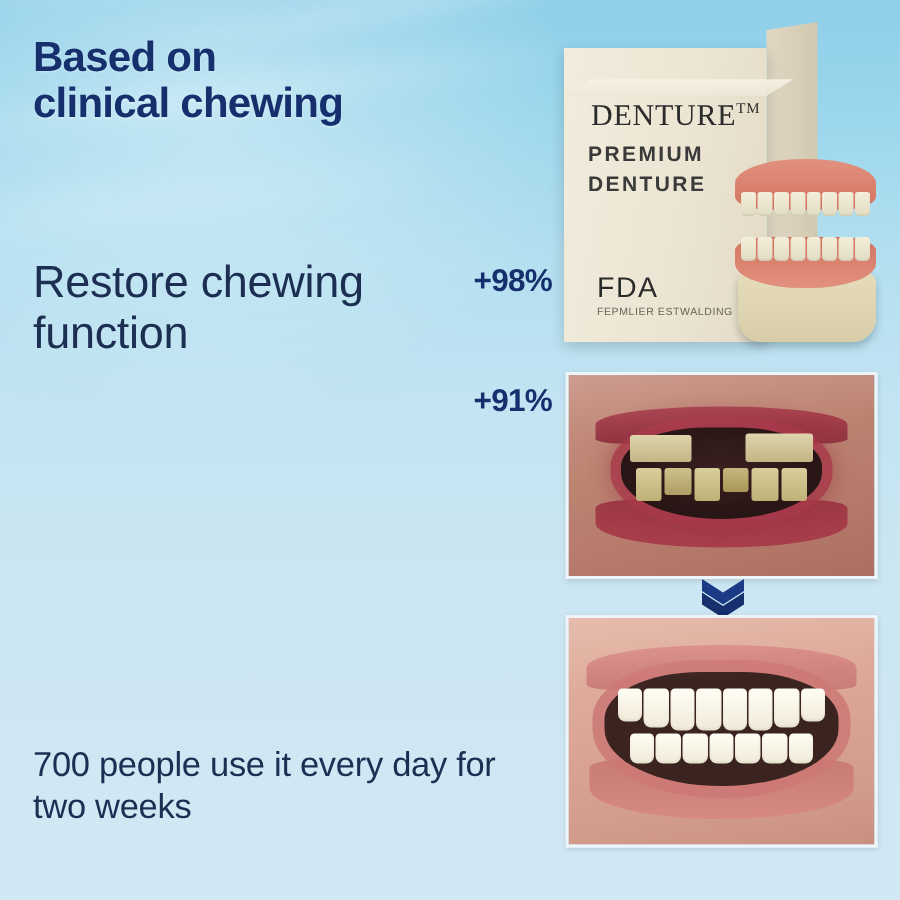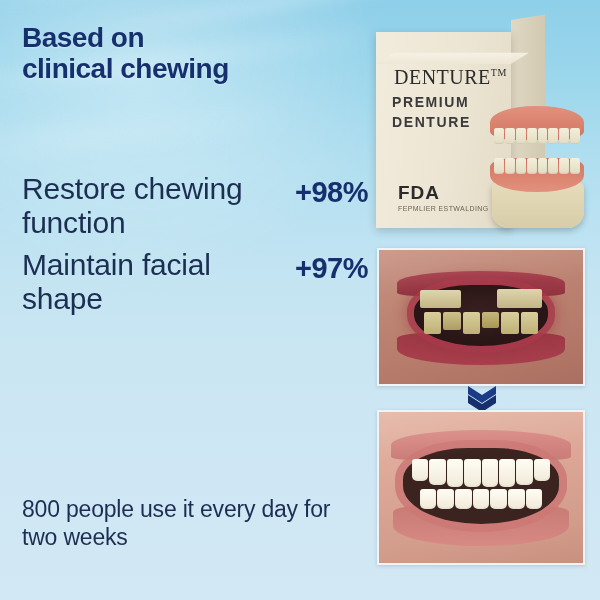--- a/index.html
+++ b/index.html
@@ -60,21 +60,21 @@
   .benefit { position:relative; min-height:76px; }
   .b-text {
     width:250px;
     color:#1c2e52;
     font-size:30px; line-height:1.14;
     letter-spacing:-0.2px;
   }
   .b-pct {
     position:absolute; right:0; top:4px;
     color:#16306e;
-    font-size:29px; font-weight:bold;
+    font-size:21px; font-weight:bold;
     letter-spacing:-0.5px;
     white-space:nowrap;
   }
   .benefit-2 .b-pct { top:4px; }
   .benefit-3 .b-pct { top:8px; }
 
   
   #opinion-banner {
     position:absolute; left:10px; top:443px;
     width:262px; height:35px;
@@ -117,21 +117,21 @@
   }
   .brand sup { font-size:10px; vertical-align:super; }
   .sub1, .sub2 {
     position:absolute; left:16px;
     font-size:14px; color:#3a3a3a; letter-spacing:1.6px;font-weight:bold;
   }
   .sub1 { top:62px; }
   .sub2 { top:82px; }
   .fda {
     position:absolute; left:22px; top:150px;
-    font-size:19px; color:#2b2b2b; letter-spacing:1px;font-weight:bold;
+    font-size:19px; color:#2b2b2b; letter-spacing:1px;
   }
   .fineprint {
     position:absolute; left:22px; top:173px;
     font-size:7px; color:#6a6458; letter-spacing:.4px;
     filter:blur(.25px);
   }
 
   
   .denture { position:absolute; left:112px; top:86px; width:98px; height:128px; }
   .base {
@@ -239,29 +239,26 @@
   <div id="headline">
     <span class="l">Based on</span>
     <span class="l">clinical chewing</span>
   </div>
 
   <div id="benefits">
     <div class="benefit benefit-1">
       <div class="b-text">Restore chewing function</div>
       <div class="b-pct">+98%</div>
     </div>
-    <div class="benefit benefit-2">
-      <div class="b-text">Maintain facial shape</div>
-      <div class="b-pct">+97%</div>
-    </div>
     <div class="benefit benefit-3">
-    </div>
-  </div>
-
-  <div id="opinion-note">800 people use it every day for two weeks</div>
+      <div class="b-pct">+91%</div>
+    </div>
+  </div>
+
+  <div id="opinion-note">700 people use it every day for two weeks</div>
 
   <div id="product">
     <div class="box-side"></div>
     <div class="box-front">
       <div class="box-top"></div>
       <div class="brand"><span>DENTURE</span><sup>TM</sup></div>
       <div class="sub1">PREMIUM</div>
       <div class="sub2">DENTURE</div>
       <div class="fda">FDA</div>
       <div class="fineprint">FEPMLIER ESTWALDING</div>

